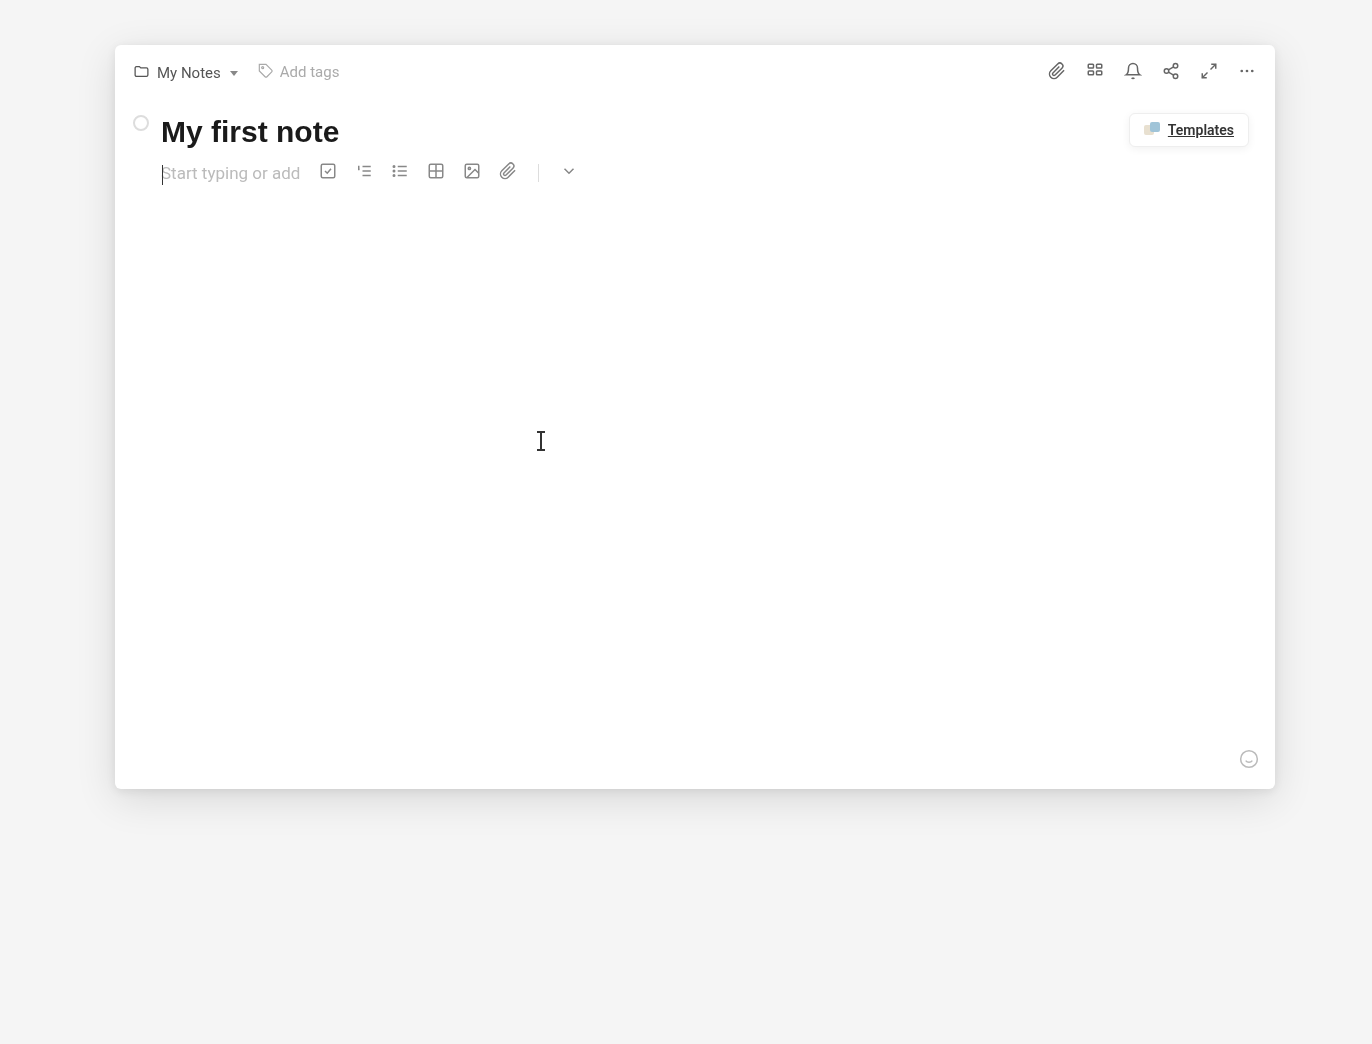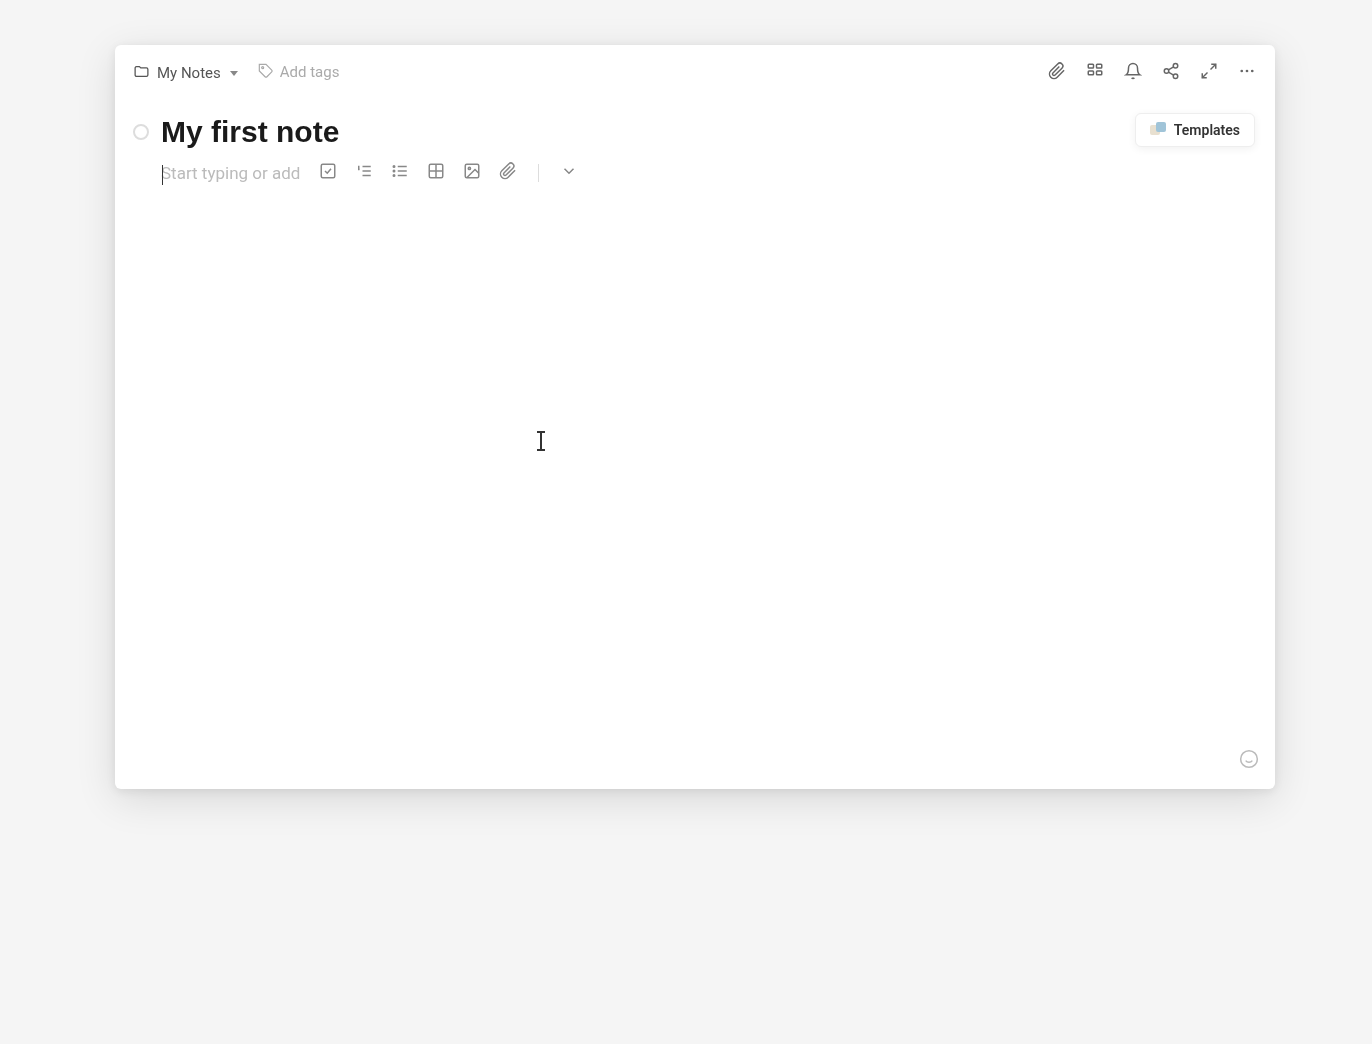--- a/index.html
+++ b/index.html
@@ -94,21 +94,20 @@
       height: 20px;
     }
     
     .icon-btn svg {
       width: 18px;
       height: 18px;
     }
     
     .title-row {
       display: flex;
-      align-items: center;
       padding: 18px 6px 8px 18px;
       position: relative;
     }
     
     .title-status {
       width: 16px;
       height: 16px;
       border: 2px solid #ddd;
       border-radius: 50%;
       margin-right: 12px;
@@ -120,34 +119,35 @@
       font-weight: 700;
       color: #1a1a1a;
       border: none;
       outline: none;
       flex: 1;
       background: transparent;
     }
     
     .templates-btn {
       position: absolute;
-      right: 20px;
+      right: 26px;
       top: 16px;
       display: flex;
       align-items: center;
       gap: 8px;
       padding: 8px 14px;
       background: #fff;
       border: 1px solid #eee;
       border-radius: 6px;
       box-shadow: 0 2px 8px rgba(0,0,0,0.06);
       cursor: pointer;
       font-size: 14px;
       font-weight: 600;
       color: #333;
+      text-decoration: underline;
     }
     
     .templates-icon {
       width: 16px;
       height: 16px;
       position: relative;
     }
     
     .templates-icon::before {
       content: "";

